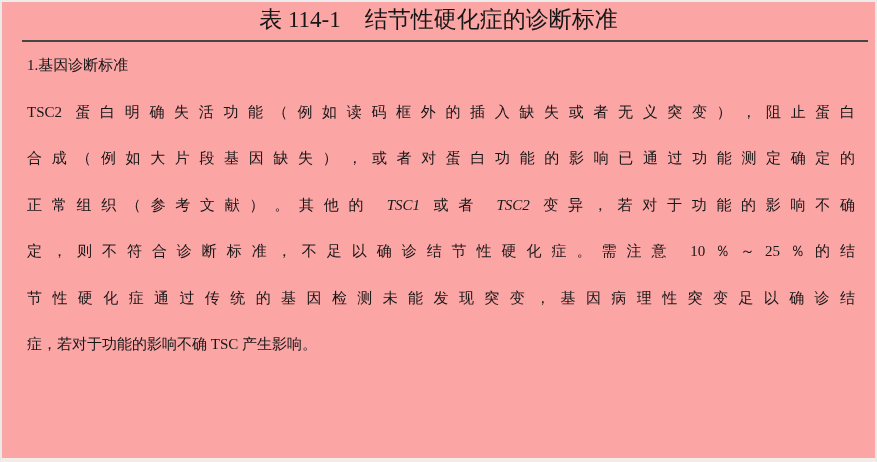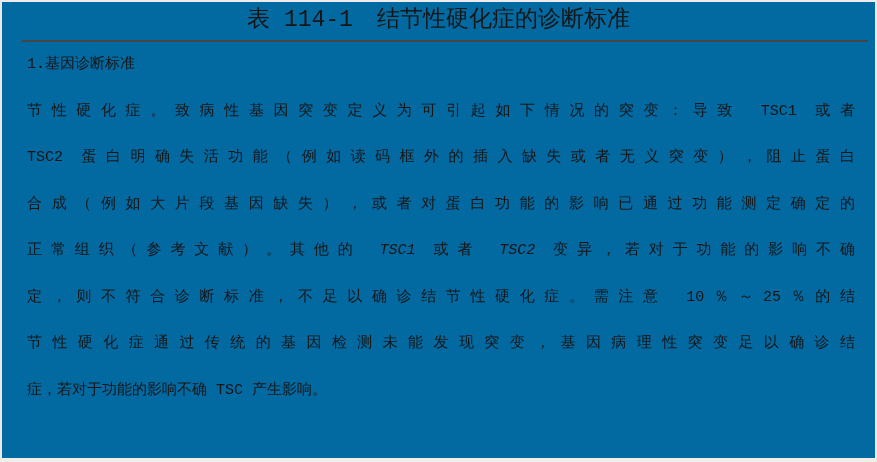--- a/index.html
+++ b/index.html
@@ -5,27 +5,27 @@
   html, body {
     margin: 0;
     padding: 0;
     background: #ffffff;
   }
   .page {
     position: relative;
     width: 877px;
     height: 462px;
     box-sizing: border-box;
-    background: #0369a1;
+    background: #fca5a5;
     border-top: 2px solid #ececec;
     border-left: 2px solid #e9e9e9;
     border-right: 2px solid #e9e9e9;
     border-bottom: 4px solid #f0eeeb;
     overflow: hidden;
-    font-family: Liberation Mono, monospace;
+    font-family: Liberation Serif, serif;
     color: #161616;
   }
   .title-row {
     height: 36px;
     line-height: 36px;
     text-align: center;
     font-size: 23px;
     white-space: nowrap;
   }
   .title-label {
@@ -64,21 +64,20 @@
 <body>
 
 <div class="page">
   <div class="title-row">
     <span class="title-label">表 114-1</span><span>结节性硬化症的诊断标准</span>
   </div>
   <div class="rule"></div>
   <div class="body">
     <div class="line last heading">1.基因诊断标准</div>
     <div>
-        <div class="line"><span>节性硬化症。致病性基因突变定义为可引起如下情况的突变：导致 TSC1 或者</span></div>
         <div class="line"><span>TSC2 蛋白明确失活功能（例如读码框外的插入缺失或者无义突变），阻止蛋白</span></div>
         <div class="line"><span>合成（例如大片段基因缺失），或者对蛋白功能的影响已通过功能测定确定的</span></div>
         <div class="line"><span>正常组织（参考文献）。其他的 </span><span class="gene">TSC1</span><span> 或者 </span><span class="gene">TSC2</span><span> 变异，若对于功能的影响不确</span></div>
         <div class="line"><span>定，则不符合诊断标准，不足以确诊结节性硬化症。需注意 10％～25％的结</span></div>
         <div class="line"><span>节性硬化症通过传统的基因检测未能发现突变，基因病理性突变足以确诊结</span></div>
         <div class="line last"><span>症，若对于功能的影响不确 TSC 产生影响。</span></div>
       </div>
   </div>
 </div>
 

